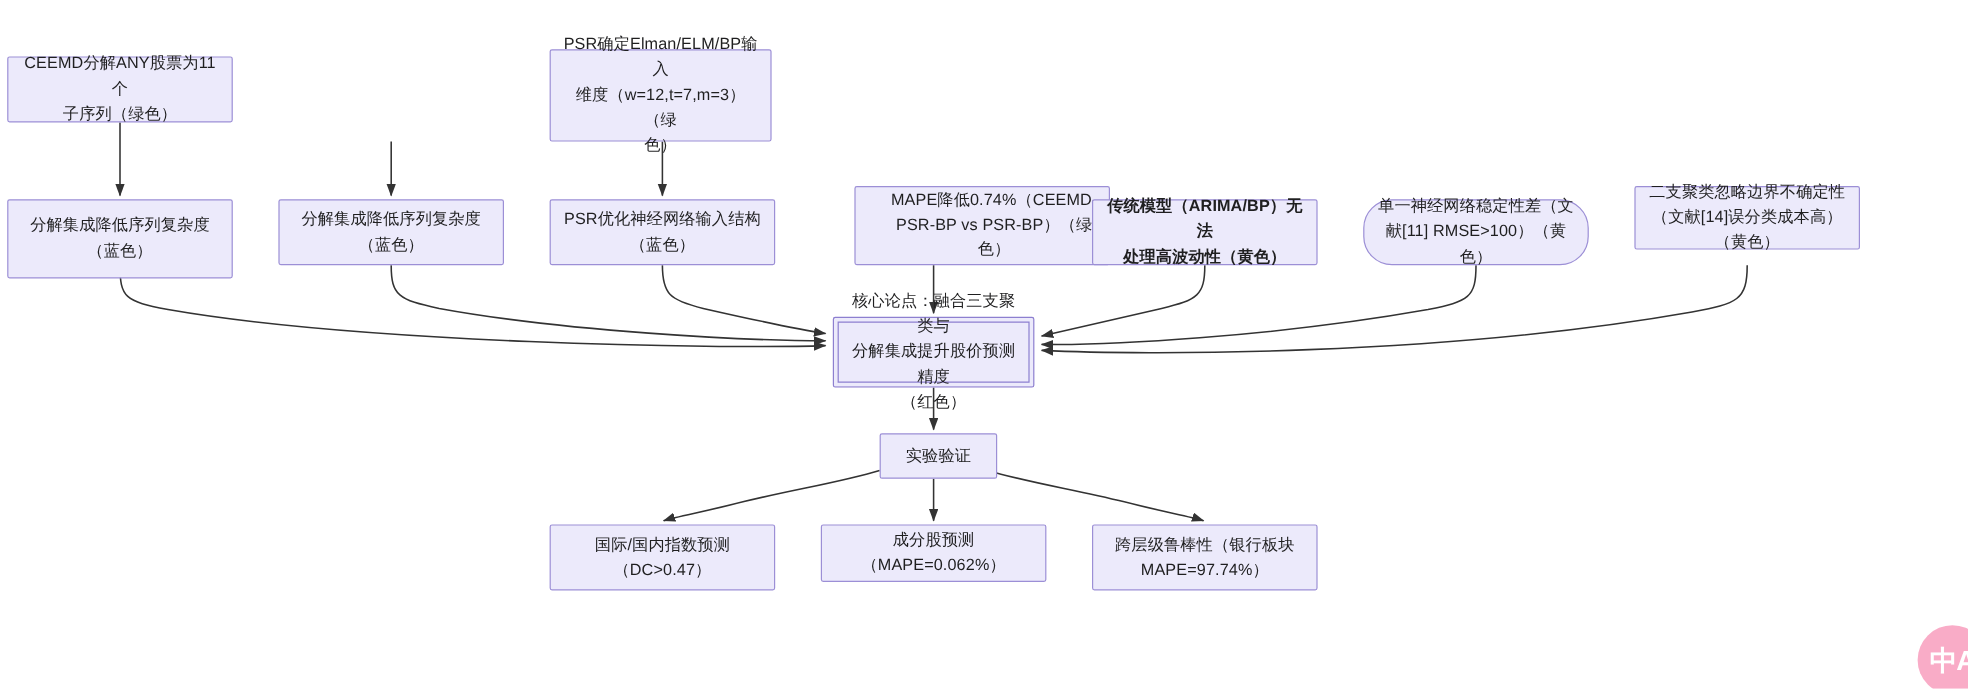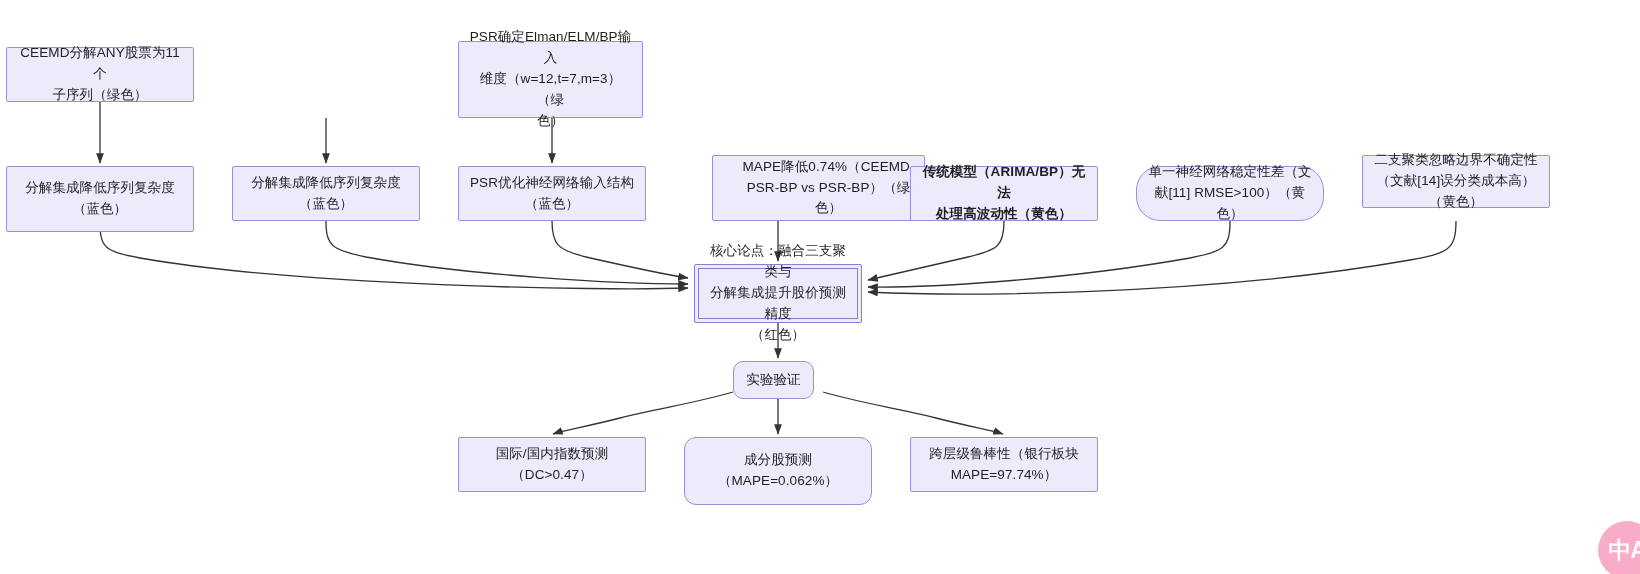--- a/index.html
+++ b/index.html
@@ -141,28 +141,28 @@
   <div class="node" style="left: 1362px; top: 155px; width: 188px; height: 53px; justify-content: center;">
     <span class="lbl">二支聚类忽略边界不确定性
 （文献[14]误分类成本高）
 （黄色）</span>
   </div>
   <div class="node core" style="left: 694px; top: 264px; width: 168px; height: 59px;">
     <span class="lbl">核心论点：融合三支聚类与
 分解集成提升股价预测精度
 （红色）</span>
   </div>
-  <div class="node" style="left: 733px; top: 361px; width: 81px; height: 38px; border-radius: 10px;">
+  <div class="node" style="left: 733px; top: 361px; width: 98px; height: 38px;">
     <span class="lbl">实验验证</span>
   </div>
   <div class="node" style="left: 458px; top: 437px; width: 188px; height: 55px;">
     <span class="lbl">国际/国内指数预测
 （DC&gt;0.47）</span>
   </div>
-  <div class="node" style="left: 684px; top: 437px; width: 188px; height: 68px; border-radius: 12px;">
+  <div class="node" style="left: 684px; top: 437px; width: 188px; height: 48px;">
     <span class="lbl">成分股预测
 （MAPE=0.062%）</span>
   </div>
   <div class="node" style="left: 910px; top: 437px; width: 188px; height: 55px;">
     <span class="lbl">跨层级鲁棒性（银行板块
 MAPE=97.74%）</span>
   </div>
 
   <div class="watermark" style="left: 1598px; top: 521px;">
     <span>中A</span>

